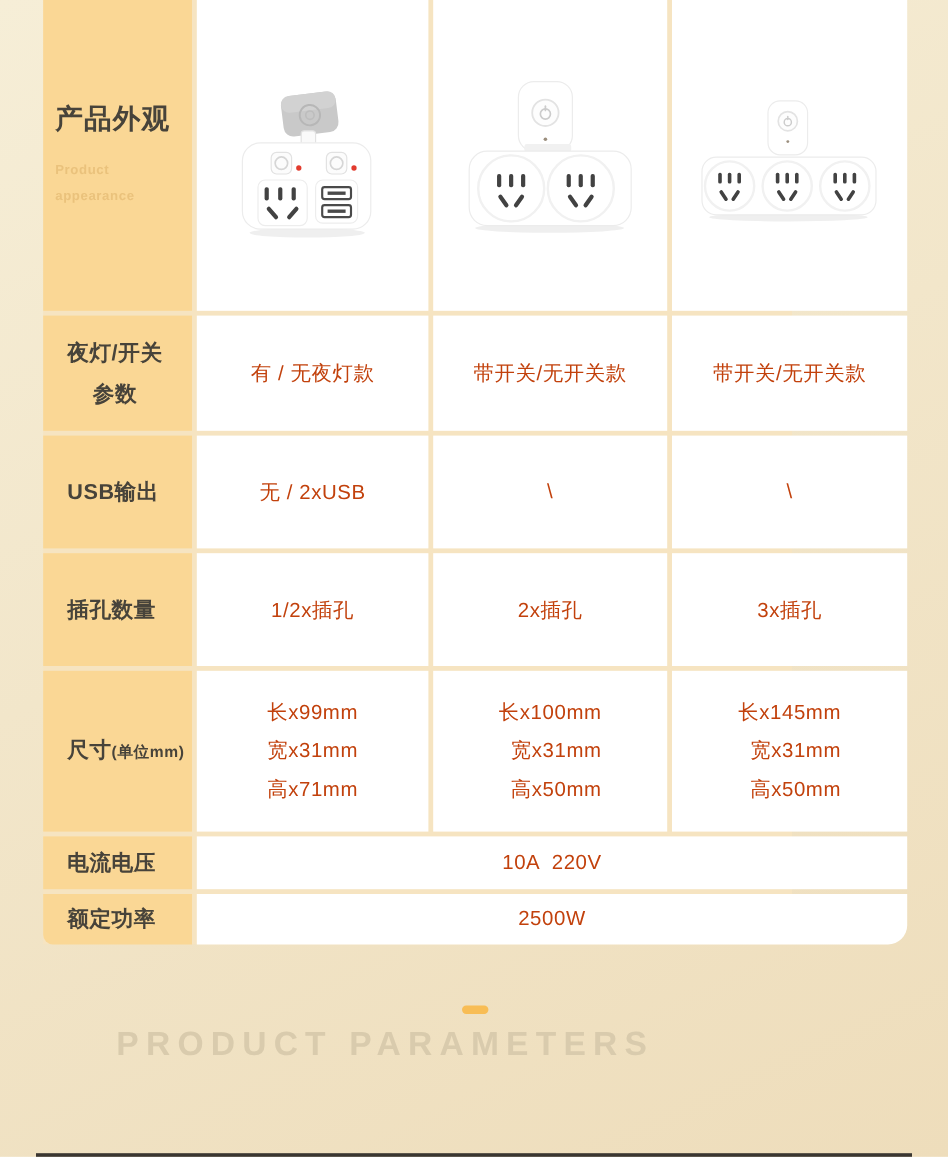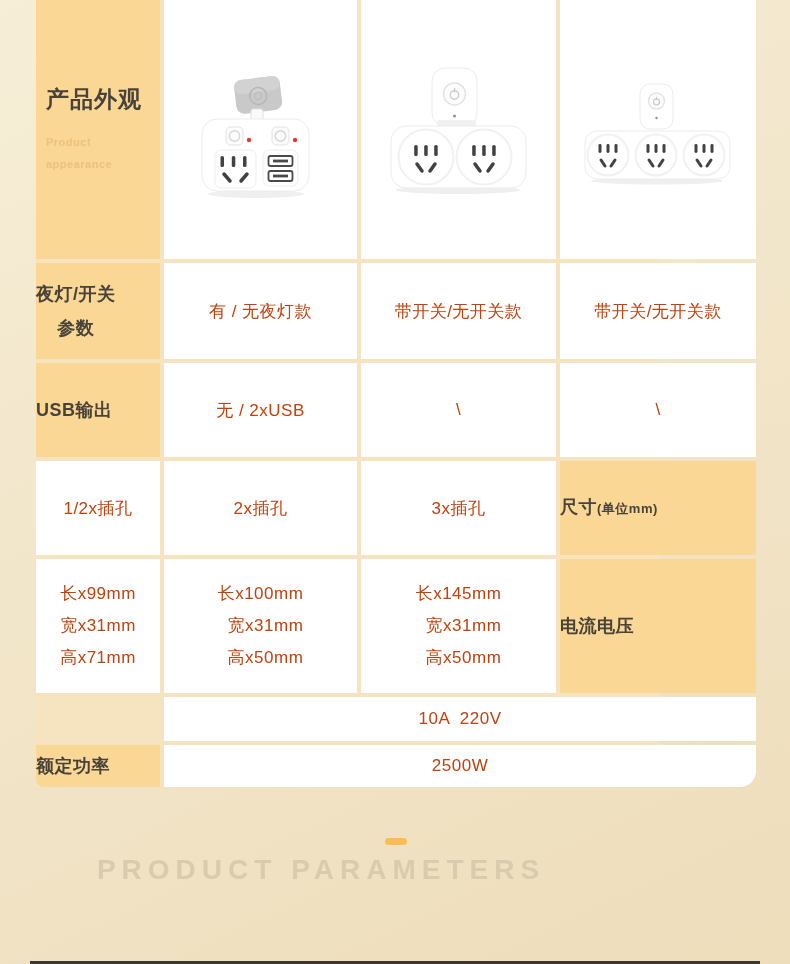--- a/index.html
+++ b/index.html
@@ -22,21 +22,21 @@
     gap: 4px;
     background: #f6e4c1;
   }
   .hcell {
     background: #fad795;
     color: #47433a;
     display: flex;
     flex-direction: column;
     justify-content: center;
     align-items: flex-start;
-    padding-left: 0;
+    padding-left: 20px;
     font-size: 18px;
     font-weight: 600;
     letter-spacing: 0.5px;
     line-height: 34px;
   }
   .hcell.appearance { padding-left: 10px; }
   .appearance-label { font-size: 23px; letter-spacing: 1px; line-height: 28px; margin-bottom: 18px; }
   .appearance-en {
     font-size: 11px; font-weight: 700; color: #eac27c;
     line-height: 22px; letter-spacing: 0.5px;
@@ -205,20 +205,21 @@
   </div>
   <div class="vcell">有 / 无夜灯款</div>
   <div class="vcell">带开关/无开关款</div>
   <div class="vcell">带开关/无开关款</div>
 
   <div class="hcell">USB输出</div>
   <div class="vcell">无 / 2xUSB</div>
   <div class="vcell">\</div>
   <div class="vcell">\</div>
 
+  <div class="hcell">插孔数量</div>
   <div class="vcell">1/2x插孔</div>
   <div class="vcell">2x插孔</div>
   <div class="vcell">3x插孔</div>
 
   <div class="hcell">
     <div>
       <span>尺寸</span><span class="unit">(单位mm)</span>
     </div>
   </div>
   <div class="vcell dims">

